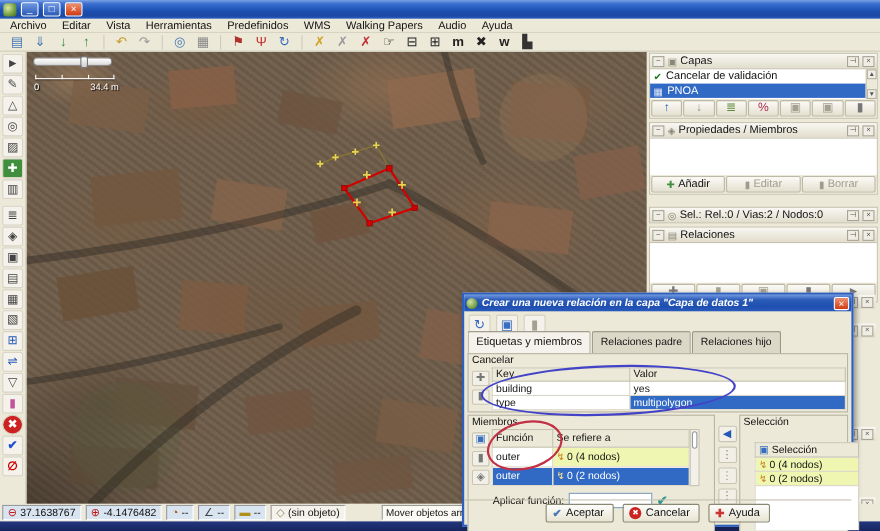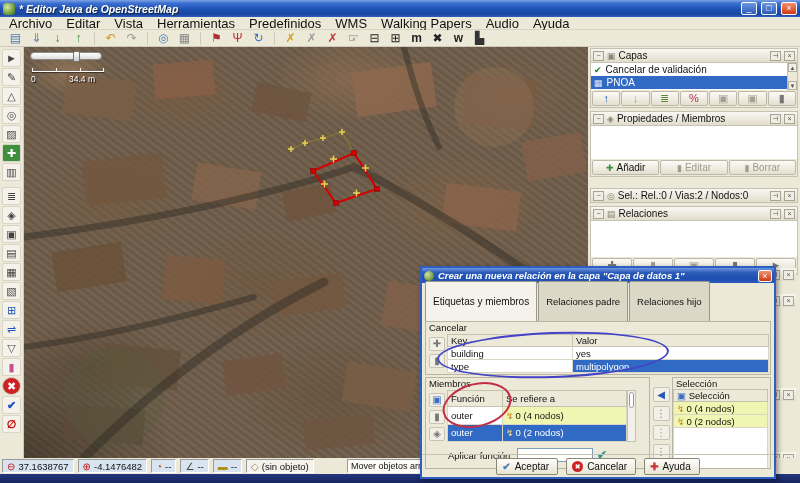--- a/index.html
+++ b/index.html
@@ -10,21 +10,21 @@
   .titlebar{position:absolute;left:0;top:0;width:800px;height:17px;display:flex;align-items:center;gap:4px;padding:0 3px;
     background:linear-gradient(180deg,#7ba2e4 0%,#3a6fd0 20%,#1e51b4 55%,#1a47a2 85%,#2f62c4 100%);z-index:4}
   .appicon{width:12px;height:12px;border-radius:3px;background:radial-gradient(circle at 35% 35%,#d8e8a0,#6f9c3f 60%,#3f6b22);flex:0 0 auto}
   .apptitle{flex:1;color:#fff;font-weight:bold;font-size:10.5px;text-shadow:1px 1px 1px #123;white-space:nowrap;font-style:italic}
   .wbtn{width:16px;height:13px;border:1px solid #fff;border-radius:2px;color:#fff;font-size:9px;line-height:11px;text-align:center;
     background:linear-gradient(#6f97e0,#2c5cb8)}
   .wbtn.close{background:linear-gradient(#f0926e,#cf3a12)}
 
   .menubar{position:absolute;left:0;top:17px;width:800px;height:13px;background:#ece9d8;border-bottom:1px solid #d8d4c4;
     display:flex;align-items:center;padding-left:2px;z-index:4}
-  .mitem{padding:0 7px;font-size:13px}
+  .mitem{padding:0 7px;font-size:10px}
 
   .toolbar{position:absolute;left:0;top:30px;width:800px;height:17px;background:#ece9d8;border-bottom:1px solid #cfcabb;
     display:flex;align-items:center;gap:2px;padding-left:6px;z-index:4}
   .ti{width:19px;height:15px;text-align:center;font-size:12px;line-height:15px}
   .tsep{width:1px;height:13px;background:#cfcabb;margin:0 4px}
 
   
   .lefttools{position:absolute;left:0;top:47px;width:24px;height:411px;background:#ece9d8;border-right:1px solid #cfcabb;
     display:flex;flex-direction:column;align-items:center;padding-top:2px;gap:1px;z-index:3}
   .lt{width:19px;height:18px;border:1px solid #d8d4c6;border-radius:2px;background:#f4f2ea;font-size:11px;line-height:16px;text-align:center;color:#444}
@@ -94,21 +94,21 @@
   .dtitle{height:15px;display:flex;align-items:center;gap:4px;padding:0 2px;
     background:linear-gradient(180deg,#6f97e0,#2c5cb8 30%,#1e4fb0 70%,#2a5abc)}
   .dicon{width:10px;height:10px;border-radius:50%;background:radial-gradient(circle at 35% 35%,#cfe0a8,#6f9c3f 65%,#3f6b22);flex:0 0 auto}
   .dtext{flex:1;color:#fff;font-weight:bold;font-size:9.5px;white-space:nowrap;overflow:hidden;font-style:italic}
   .dclose{width:14px;height:12px;border:1px solid #fff;border-radius:2px;color:#fff;font-size:9px;line-height:10px;text-align:center;
     background:linear-gradient(#f0926e,#cf3a12)}
   .dtoolbar{height:23px;display:flex;gap:5px;align-items:center;padding:0 4px}
   .dti{width:20px;height:18px;border:1px solid #d4d0c0;border-radius:2px;background:#f4f2ea;font-size:12px;line-height:16px;text-align:center;color:#3a6fc0}
   .dti.dis{color:#a5a191}
   .tabs{display:flex;padding-left:3px;height:15px;align-items:flex-end}
-  .tab{padding:14px 7px;font-size:9.5px;border:1px solid #9a9688;border-bottom:none;background:#dcd8c8;border-radius:2px 2px 0 0;margin-right:1px;white-space:nowrap}
+  .tab{padding:4px 7px;font-size:9.5px;border:1px solid #9a9688;border-bottom:none;background:#dcd8c8;border-radius:2px 2px 0 0;margin-right:1px;white-space:nowrap}
   .tab.active{background:#f4f2ea;font-size:10px}
   .gbox{border:1px solid #b9b5a4;margin:0 3px;background:#ece9d8;position:relative}
   .glabel{height:11px;font-size:9.5px;padding-left:3px;line-height:11px}
   .gflex{display:flex;padding:1px}
   .iconcol{width:20px;display:flex;flex-direction:column;gap:3px;align-items:center;padding-top:3px}
   .icbtn{width:16px;height:14px;border:1px solid #c9c5b4;border-radius:2px;background:#f2f0e6;font-size:10px;line-height:12px;text-align:center;color:#777}
   table.dtab{border-collapse:collapse;background:#fff;font-size:9.5px;table-layout:fixed}
   .dtab th{background:#ece9d8;border:1px solid #c6c2b2;font-weight:normal;text-align:left;height:12px;padding:0 3px}
   .dtab td{border:1px solid #dad6c6;height:13px;padding:0 3px;white-space:nowrap;overflow:hidden}
   td.selblue{background:#316ac5;color:#fff}
@@ -133,21 +133,20 @@
   
   .ellipse{position:absolute;border-radius:50%;z-index:9;pointer-events:none}
   .ellipseB{left:437px;top:332px;width:232px;height:46px;border:2px solid #4343c8;transform:rotate(-2deg)}
   .ellipseR{left:442px;top:383px;width:70px;height:44px;border:2px solid #c23046;transform:rotate(-14deg)}
 </style>
 </head>
 <body>
 
 <div class="titlebar">
   <span class="appicon"></span>
-  <span class="apptitle">* Editor Java de OpenStreetMap</span>
   <span class="wbtn">_</span>
   <span class="wbtn">□</span>
   <span class="wbtn close">×</span>
 </div>
 
 <div class="menubar">
   <span class="mitem">Archivo</span>
   <span class="mitem">Editar</span>
   <span class="mitem">Vista</span>
   <span class="mitem">Herramientas</span>
@@ -271,21 +270,21 @@
   <div class="zoomtrack">
     <div class="zoomthumb"></div>
   </div>
   <div class="scaleline">
     <span class="scaletick" style="left:0"></span>
     <span class="scaletick" style="left:24px"></span>
     <span class="scaletick" style="left:48px"></span>
     <span class="scaletick" style="left:71px"></span>
   </div>
   <span class="scalelbl" style="left:7px">0</span>
-  <span class="scalelbl" style="left:45px">34.4 m</span>
+  <span class="scalelbl" style="left:58px">34.4 m</span>
 </div>
 
 <div class="sidebar">
 
   <div class="panel">
     <div class="phdr">
       <span class="phbtn">−</span>
       <span class="ph-icon">▣</span>
       <span class="ph-title">Capas</span>
       <span class="phbtn">⊣</span>
@@ -513,21 +512,21 @@
 
     <div class="midcol">
       <span class="midbtn">◀</span>
       <span class="midbtn" style="color:#777">⋮</span>
       <span class="midbtn" style="color:#999">⋮</span>
       <span class="midbtn" style="color:#777">⋮</span>
     </div>
 
     <div class="gbox" style="flex:1;margin:0">
       <div class="glabel">Selección</div>
-      <table class="dtab" style="width:calc(100% - 2px);margin:0">
+      <table class="dtab" style="width:calc(100% - 2px);margin:13px">
         <tbody>
             <tr>
           <th>
             <span style="color:#3a6fc0">▣</span>
             <span>Selección</span>
           </th>
         </tr>
         <tr>
           <td class="memyel">
             <span class="wicon">↯</span><span>0 (4 nodos)</span>

